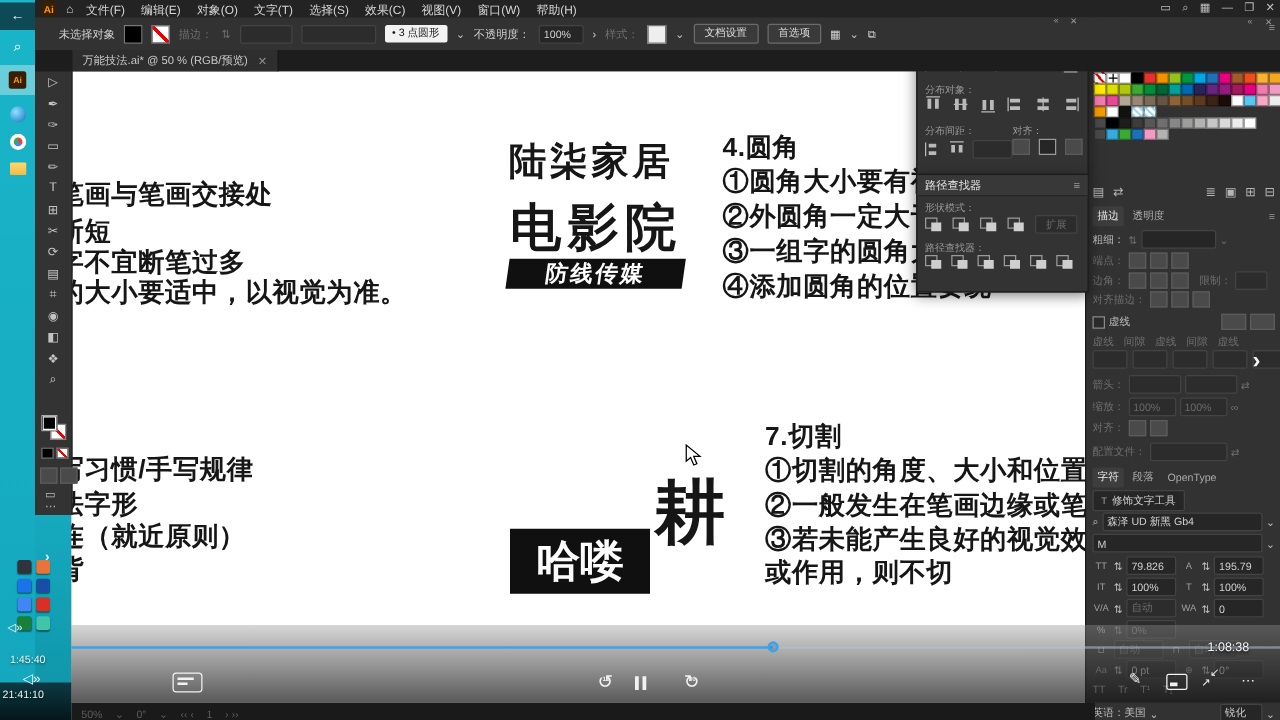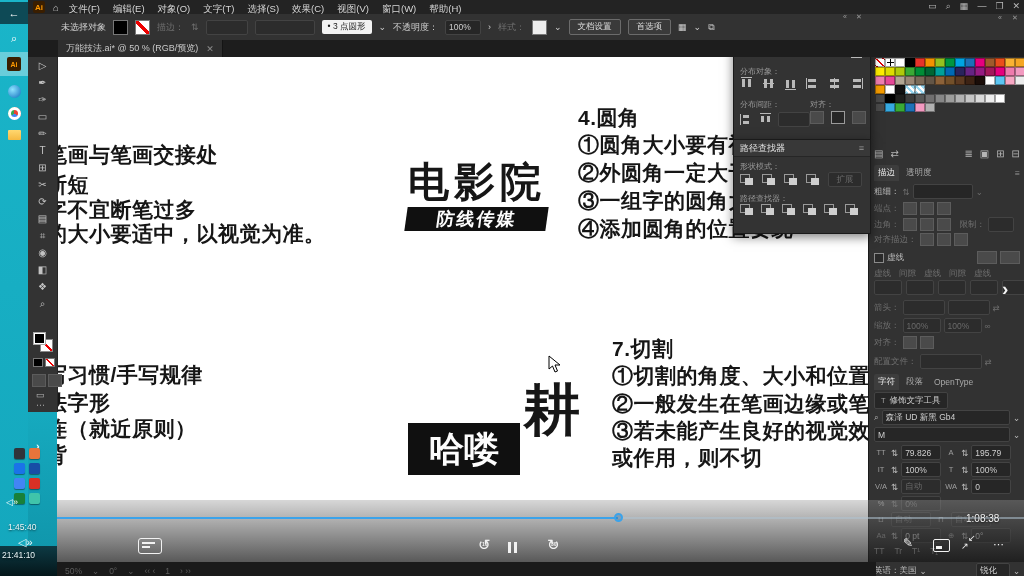--- a/index.html
+++ b/index.html
@@ -14,21 +14,21 @@
   #desk-photo{left:0;top:546px;width:57px;height:30px;background:linear-gradient(180deg,#0d3a44,#04161a);z-index:9;}
   #desk-icons{left:14px;top:448px;width:36px;display:flex;flex-wrap:wrap;gap:4px;z-index:9;}
   .dicon{width:11px;height:11px;border-radius:2px;box-shadow:0 1px 1px rgba(0,0,0,.4);}
   .wtime{position:absolute;color:#eaf6f8;font-size:8.5px;text-shadow:0 1px 2px rgba(0,0,0,.6);z-index:10;}
   .spk{position:absolute;color:#f0fbfd;font-size:9px;z-index:10;}
   
   #menubar{left:28px;top:0;width:996px;height:14px;background:#232323;display:flex;align-items:center;z-index:4;}
   .menu-item{color:#d6d6d6;font-size:9.5px;margin-right:13px;white-space:nowrap;}
   #ai-logo{width:12px;height:12px;margin:0 8px 0 5px;background:#3a1e00;color:#ff9a00;font-weight:bold;font-size:8px;display:flex;align-items:center;justify-content:center;border-radius:2px;}
   #win-icons{position:absolute;right:4px;top:1px;display:flex;gap:9px;color:#bbb;font-size:9px;}
-  #controlbar{left:28px;top:14px;width:996px;height:26px;background:#323232;border-bottom:1px solid #1c1c1c;display:flex;align-items:center;z-index:4;}
+  #controlbar{left:14px;top:14px;width:996px;height:26px;background:#323232;border-bottom:1px solid #1c1c1c;display:flex;align-items:center;z-index:4;}
   .cb{margin-right:7px;white-space:nowrap;}
   .chip{width:13px;height:13px;border:1px solid #777;display:inline-block;vertical-align:middle;}
   .slash{background:linear-gradient(45deg,#fff 42%,#e00 42%,#e00 58%,#fff 58%);}
   .fld{background:#262626;border:1px solid #434343;color:#cfcfcf;font-size:8.5px;height:13px;display:inline-flex;align-items:center;padding:0 3px;border-radius:2px;}
   .fld.gray{color:#6a6a6a;background:#2c2c2c;}
   .btn{border:1px solid #6b6b6b;border-radius:2px;color:#ddd;font-size:8.5px;padding:1px 8px;background:#3a3a3a;}
   .pill{background:#f2f2f2;color:#1a1a1a;font-size:8.5px;border-radius:2px;padding:1px 6px;}
   #tabbar{left:28px;top:40px;width:996px;height:17px;background:#1d1d1d;z-index:4;}
   #doctab{position:absolute;left:30px;top:0;height:17px;background:#2e2e2e;display:flex;align-items:center;padding:0 8px;color:#c9c9c9;font-size:9px;gap:8px;border-right:1px solid #141414;}
   
@@ -80,20 +80,21 @@
 
 <div id="screen">
 
   
   <div id="canvas" class="abs">
     <div class="ctext" style="left:-11px;top:84px;font-size:21px;">笔画与笔画交接处</div>
     <div class="ctext" style="left:-11px;top:114px;font-size:21px;">断短</div>
     <div class="ctext" style="left:-11px;top:139px;font-size:21px;">字不宜断笔过多</div>
     <div class="ctext" style="left:-11px;top:163px;font-size:21px;">的大小要适中，以视觉为准。</div>
 
+    <div class="ctext" style="left:350px;top:52px;font-size:30px;letter-spacing:3px;">陆柒家居</div>
     <div class="ctext" style="left:351px;top:98px;font-size:41px;letter-spacing:5px;text-align:right;">电影院</div>
     <div class="barlogo" style="left:349px;top:150px;width:141px;height:24px;font-size:18px;letter-spacing:2px;transform:skewX(-8deg);">防线传媒</div>
 
     <div class="ctext" style="left:521px;top:47px;font-size:21px;">4.圆角</div>
     <div class="ctext" style="left:521px;top:74px;font-size:21px;">①圆角大小要有视觉</div>
     <div class="ctext" style="left:521px;top:102px;font-size:21px;">②外圆角一定大于内</div>
     <div class="ctext" style="left:521px;top:130px;font-size:21px;">③一组字的圆角大小</div>
     <div class="ctext" style="left:521px;top:158px;font-size:21px;">④添加圆角的位置要统</div>
 
     <div class="ctext" style="left:-11px;top:304px;font-size:21px;">写习惯/手写规律</div>

